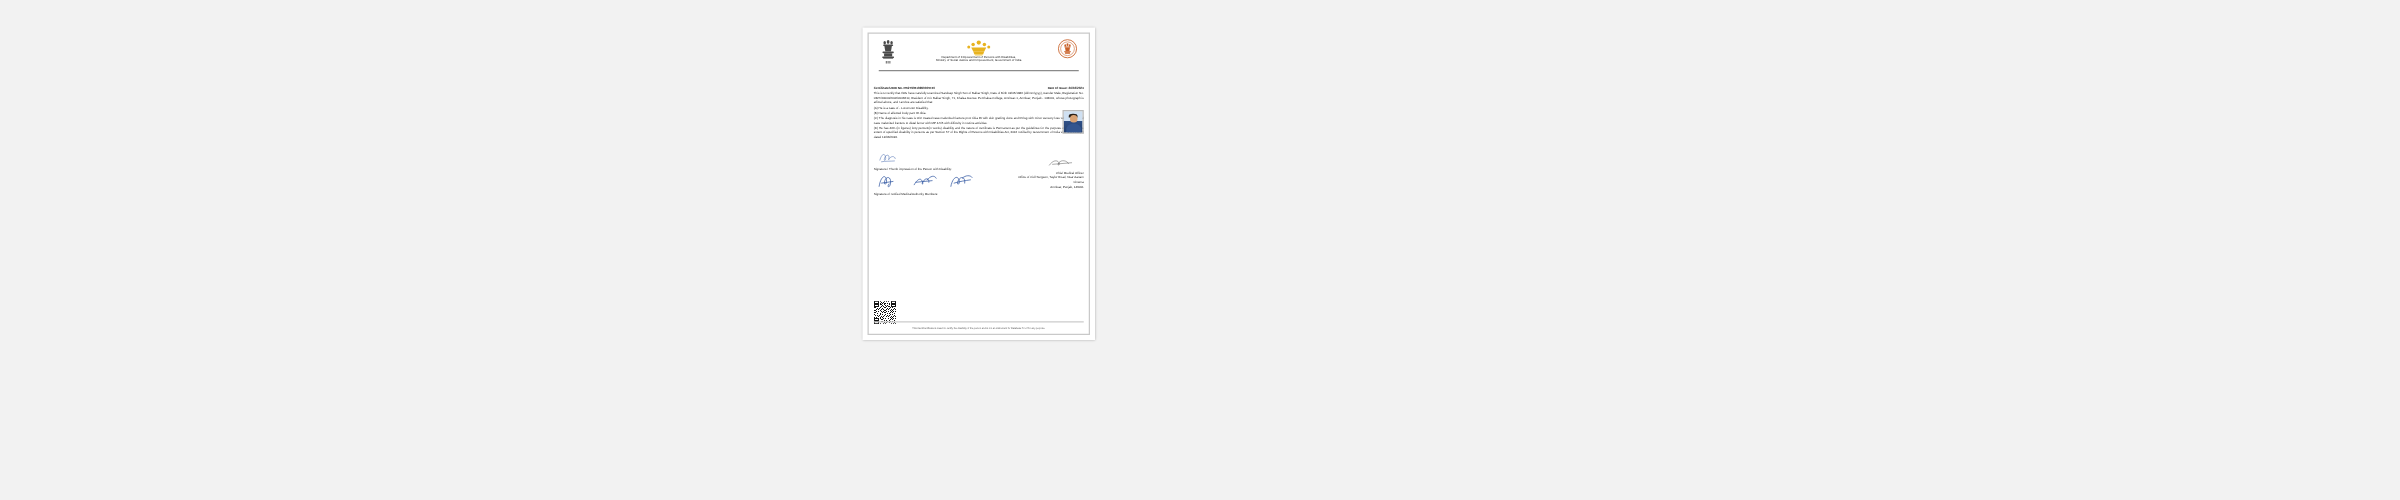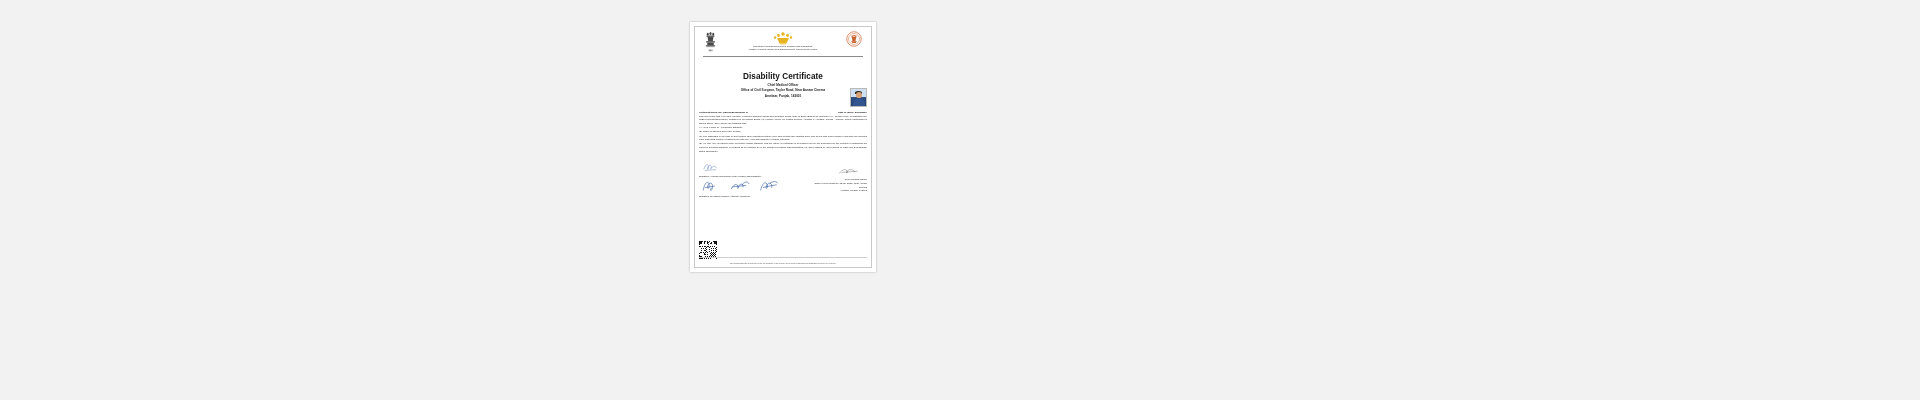--- a/index.html
+++ b/index.html
@@ -170,26 +170,20 @@
           </g>
         </svg>
 
         <div class="dept">
           <div>Department of Empowerment of Persons with Disabilities,</div>
           <div>Ministry of Social Justice and Empowerment, Government of India</div>
         </div>
         <div class="rule"></div>
       </div>
 
-      <div class="title-block">
-        <div class="doc-title">Disability Certificate</div>
-        <div class="sub1">Chief Medical Officer</div>
-        <div class="sub2">Office of Civil Surgeon, Taylor Road, Near Aanam Cinema</div>
-        <div class="sub3">Amritsar, Punjab, 143001</div>
-      </div>
 
       <div class="photo">
         <div class="hair"></div>
         <div class="head"></div>
         <div class="torso"></div>
       </div>
 
       <div class="meta-row">
         <div>
           <span class="b">Certificate/UDID No.</span>

